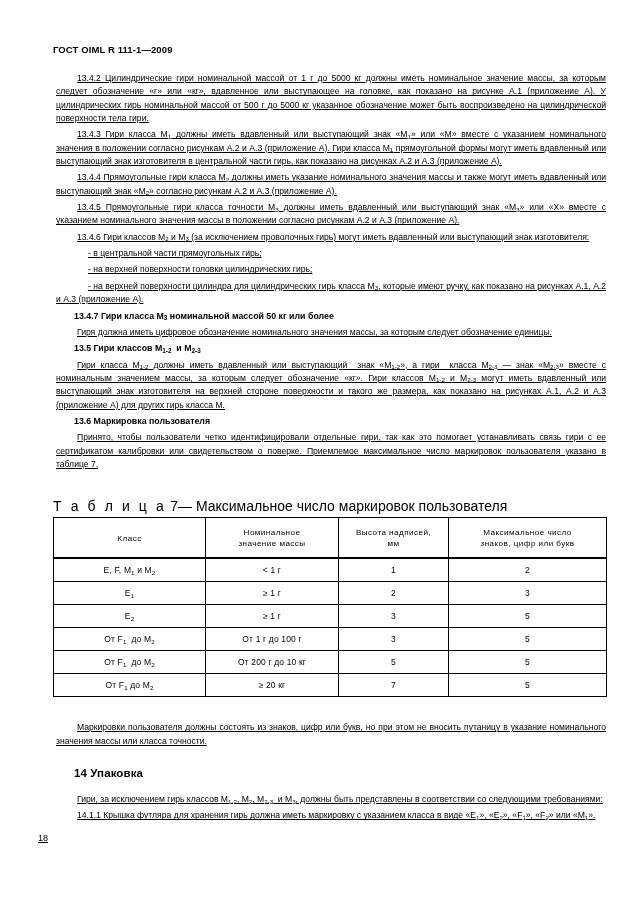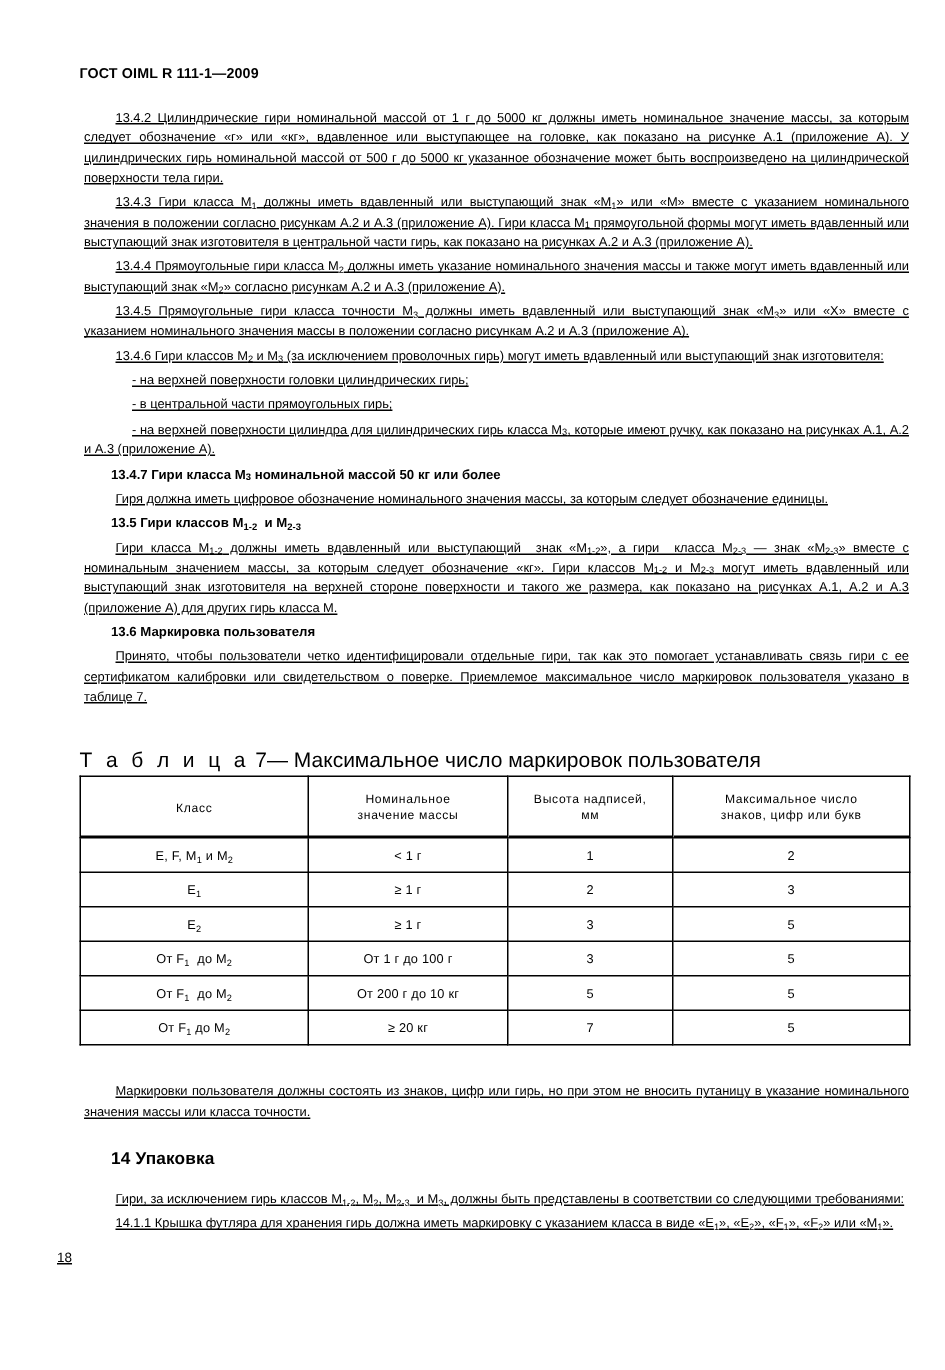--- a/index.html
+++ b/index.html
@@ -139,22 +139,22 @@
     <p class="para ind">13.4.2 Цилиндрические гири номинальной массой от 1 г до 5000 кг должны иметь номинальное значение массы, за которым следует обозначение «г» или «кг», вдавленное или выступающее на головке, как показано на рисунке А.1 (приложение А). У цилиндрических гирь номинальной массой от 500 г до 5000 кг указанное обозначение может быть воспроизведено на цилиндрической поверхности тела гири.</p>
 
     <p class="para ind">13.4.3 Гири класса M<sub>1</sub> должны иметь вдавленный или выступающий знак «M<sub>1</sub>» или «M» вместе с указанием номинального значения в положении согласно рисункам А.2 и А.3 (приложение А). Гири класса M<sub>1</sub> прямоугольной формы могут иметь вдавленный или выступающий знак изготовителя в центральной части гирь, как показано на рисунках А.2 и А.3 (приложение А).</p>
 
     <p class="para ind">13.4.4 Прямоугольные гири класса M<sub>2</sub> должны иметь указание номинального значения массы и также могут иметь вдавленный или выступающий знак «M<sub>2</sub>» согласно рисункам А.2 и А.3 (приложение А).</p>
 
     <p class="para ind">13.4.5 Прямоугольные гири класса точности M<sub>3</sub> должны иметь вдавленный или выступающий знак «M<sub>3</sub>» или «X» вместе с указанием номинального значения массы в положении согласно рисункам А.2 и А.3 (приложение А).</p>
 
     <p class="para ind">13.4.6 Гири классов M<sub>2</sub> и M<sub>3</sub> (за исключением проволочных гирь) могут иметь вдавленный или выступающий знак изготовителя:</p>
 
+    <p class="para bullet">- в центральной части прямоугольных гирь;</p>
     <p class="para bullet">- на верхней поверхности головки цилиндрических гирь;</p>
-    <p class="para bullet">- в центральной части прямоугольных гирь;</p>
     <p class="para bullet">- на верхней поверхности цилиндра для цилиндрических гирь класса M<sub>3</sub>, которые имеют ручку, как показано на рисунках А.1, А.2 и А.3 (приложение А).</p>
 
     <p class="head">13.4.7 Гири класса M<sub>3</sub> номинальной массой 50 кг или более</p>
 
     <p class="para ind">Гиря должна иметь цифровое обозначение номинального значения массы, за которым следует обозначение единицы.</p>
 
     <p class="head">13.5 Гири классов M<sub>1-2</sub>&nbsp; и M<sub>2-3</sub></p>
 
     <p class="para ind">Гири класса M<sub>1-2</sub> должны иметь вдавленный или выступающий&nbsp; знак «M<sub>1-2</sub>», а гири&nbsp; класса M<sub>2-3</sub> — знак «M<sub>2-3</sub>» вместе с номинальным значением массы, за которым следует обозначение «кг». Гири классов M<sub>1-2</sub> и M<sub>2-3</sub> могут иметь вдавленный или выступающий знак изготовителя на верхней стороне поверхности и такого же размера, как показано на рисунках А.1, А.2 и А.3 (приложение А) для других гирь класса M.</p>
 
@@ -216,21 +216,21 @@
           <td>От F<sub>1</sub> до M<sub>2</sub></td>
           <td>≥ 20 кг</td>
           <td>7</td>
           <td>5</td>
         </tr>
       </tbody>
     </table>
 
     <div class="gap-lg"></div>
 
-    <p class="para ind">Маркировки пользователя должны состоять из знаков, цифр или гирь, но при этом не вносить путаницу в указание номинального значения массы или класса точности.</p>
+    <p class="para ind">Маркировки пользователя должны состоять из знаков, цифр или букв, но при этом не вносить путаницу в указание номинального значения массы или класса точности.</p>
 
     <div class="gap-md"></div>
 
     <h2 class="section">14 Упаковка</h2>
 
     <div class="gap-sm"></div>
 
 
     <p class="para ind">Гири, за исключением гирь классов M<sub>1-2</sub>, M<sub>2</sub>, M<sub>2-3</sub>&nbsp; и M<sub>3</sub>, должны быть представлены в соответствии со следующими требованиями:</p>
 

